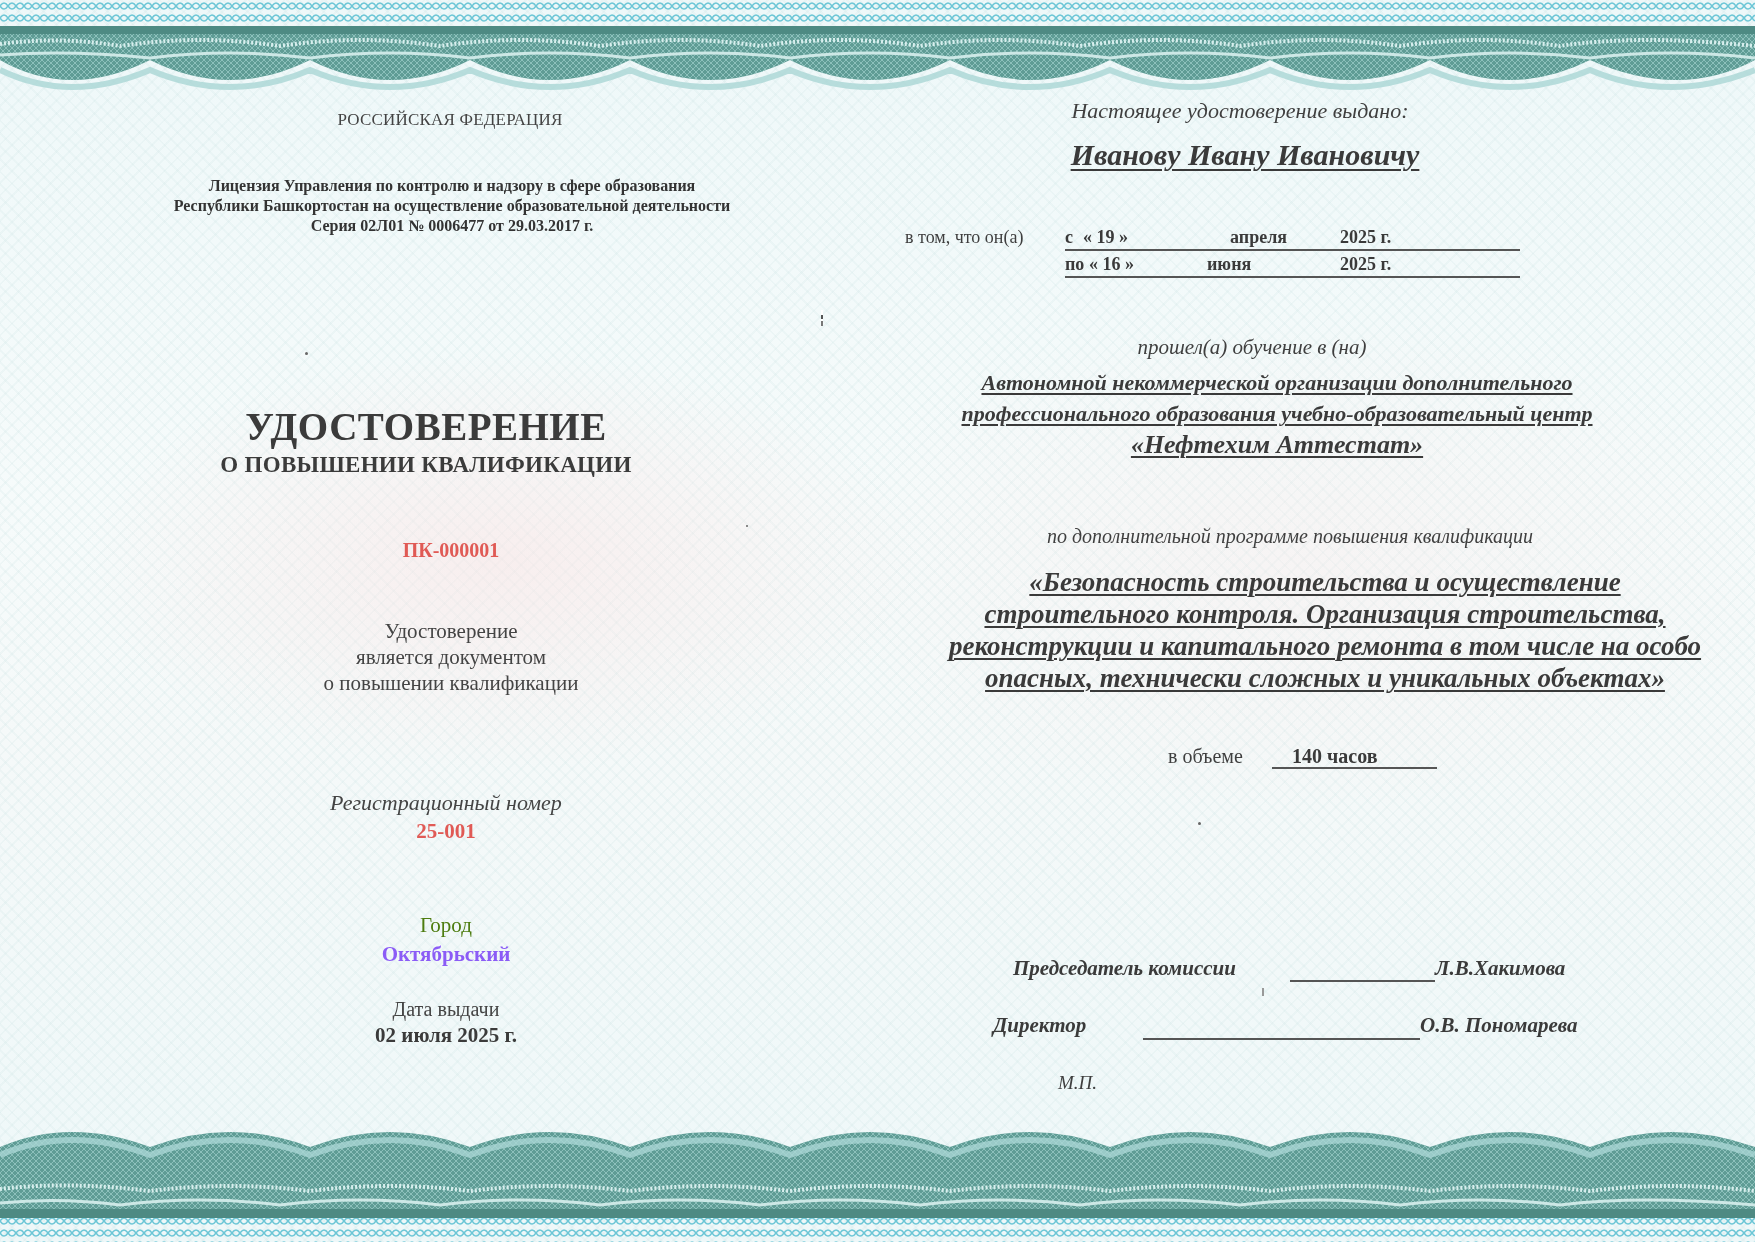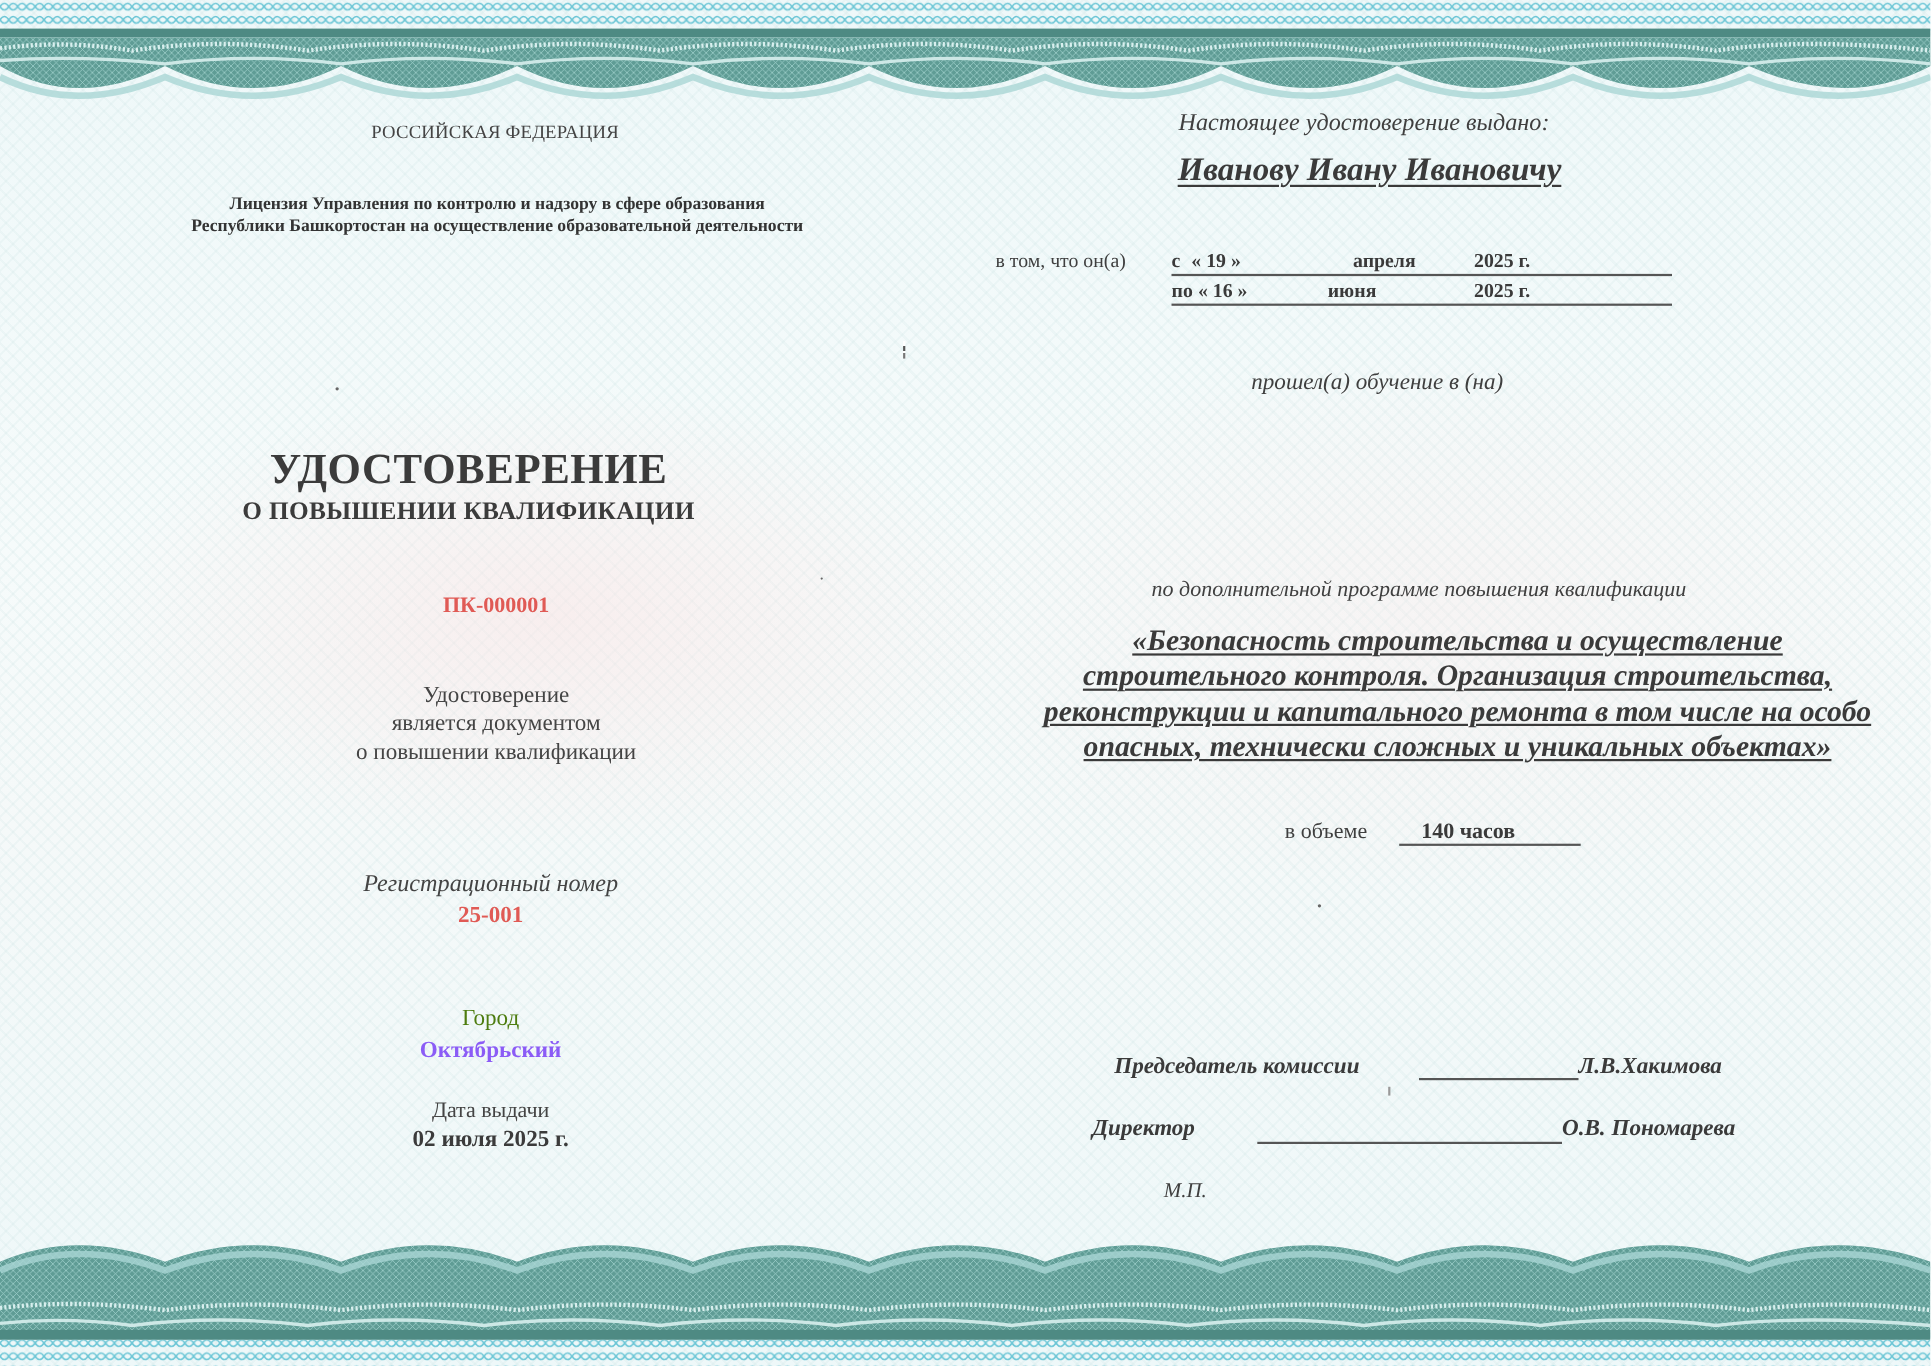--- a/index.html
+++ b/index.html
@@ -122,20 +122,21 @@
     <rect x="0" y="111" width="1755" height="24" fill="url(#mesh2)"></rect>
   </svg>
 </div>
 
 <section class="panel left">
   <div class="abs center-x rf">РОССИЙСКАЯ ФЕДЕРАЦИЯ</div>
 
   <div class="abs center-x license">
     <div>Лицензия Управления по контролю и надзору в сфере образования</div>
     <div>Республики Башкортостан на осуществление образовательной деятельности</div>
+    <div>Серия 02Л01 № 0006477 от 29.03.2017 г.</div>
   </div>
 
   <div class="abs center-x title">УДОСТОВЕРЕНИЕ</div>
   <div class="abs center-x subtitle">О ПОВЫШЕНИИ КВАЛИФИКАЦИИ</div>
 
   <div class="abs center-x doc-number">ПК-000001</div>
 
   <div class="abs center-x doc-desc">
     <div>Удостоверение</div>
     <div>является документом</div>
@@ -168,20 +169,25 @@
     <span style="left:275px;">2025 г.</span>
   </div>
   <div class="abs period-row r2">
     <span style="left:0;">по</span>
     <span style="left:24px;">« 16 »</span>
     <span style="left:142px;">июня</span>
     <span style="left:275px;">2025 г.</span>
   </div>
 
   <div class="abs center-x trained-label">прошел(а) обучение в (на)</div>
+  <div class="abs center-x org">
+    <div>Автономной некоммерческой организации дополнительного</div>
+    <div>профессионального образования учебно-образовательный центр</div>
+    <div class="org-name">«Нефтехим Аттестат»</div>
+  </div>
 
   <div class="abs center-x program-label">по дополнительной программе повышения квалификации</div>
   <div class="abs center-x program">
     <div>«Безопасность строительства и осуществление</div>
     <div>строительного контроля. Организация строительства,</div>
     <div>реконструкции и капитального ремонта в том числе на особо</div>
     <div>опасных, технически сложных и уникальных объектах»</div>
   </div>
 
   <div class="abs volume-label">в объеме</div>

